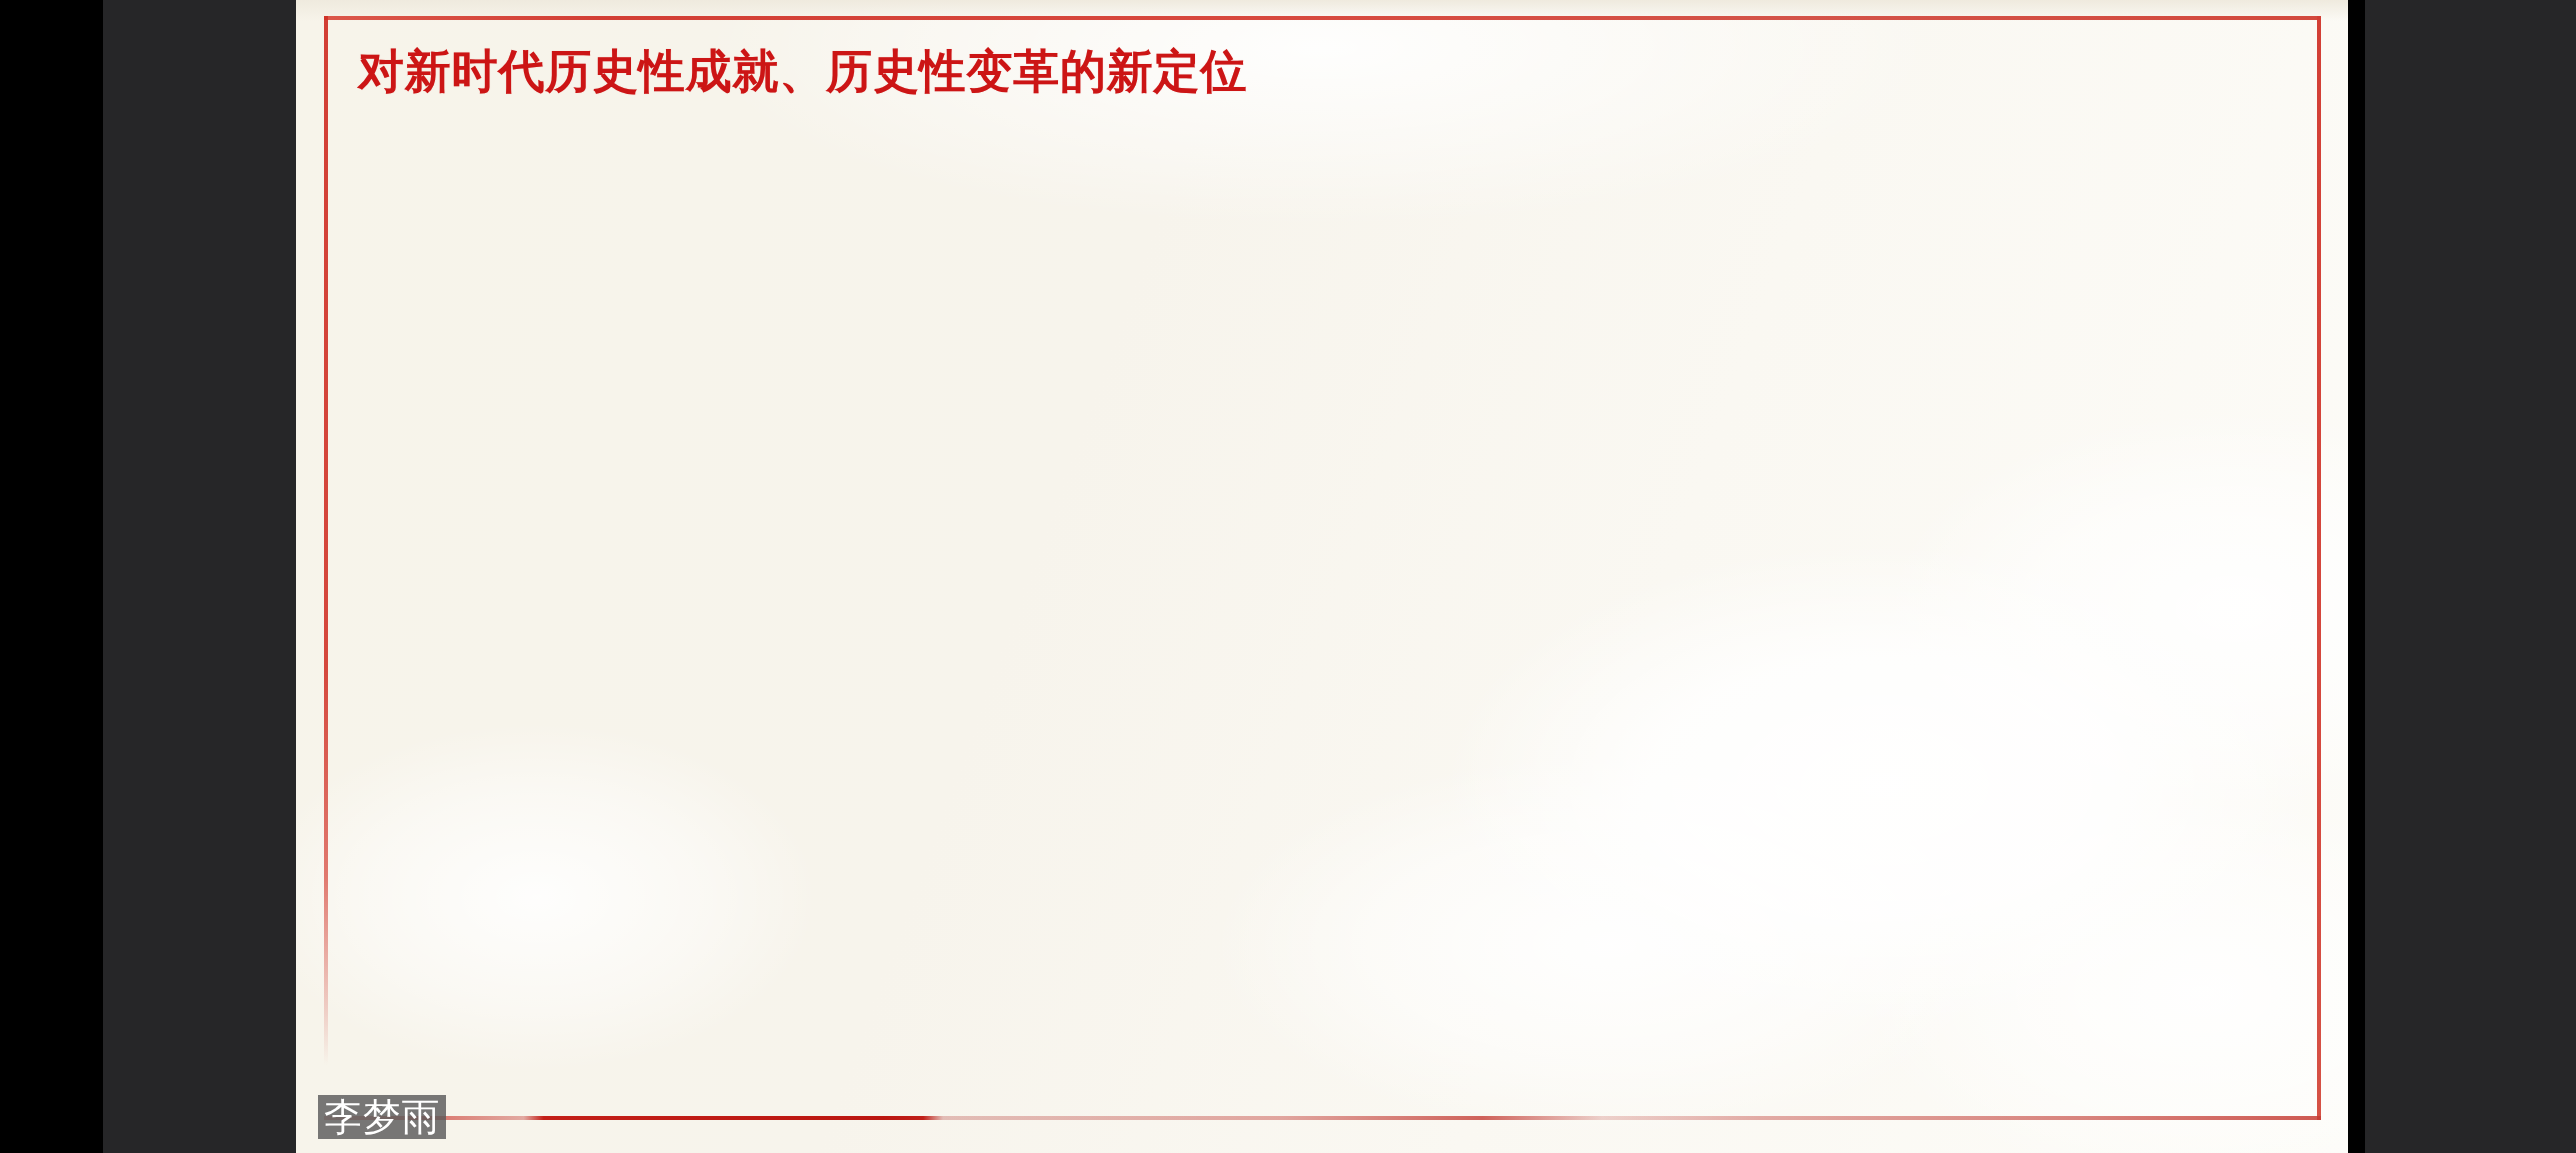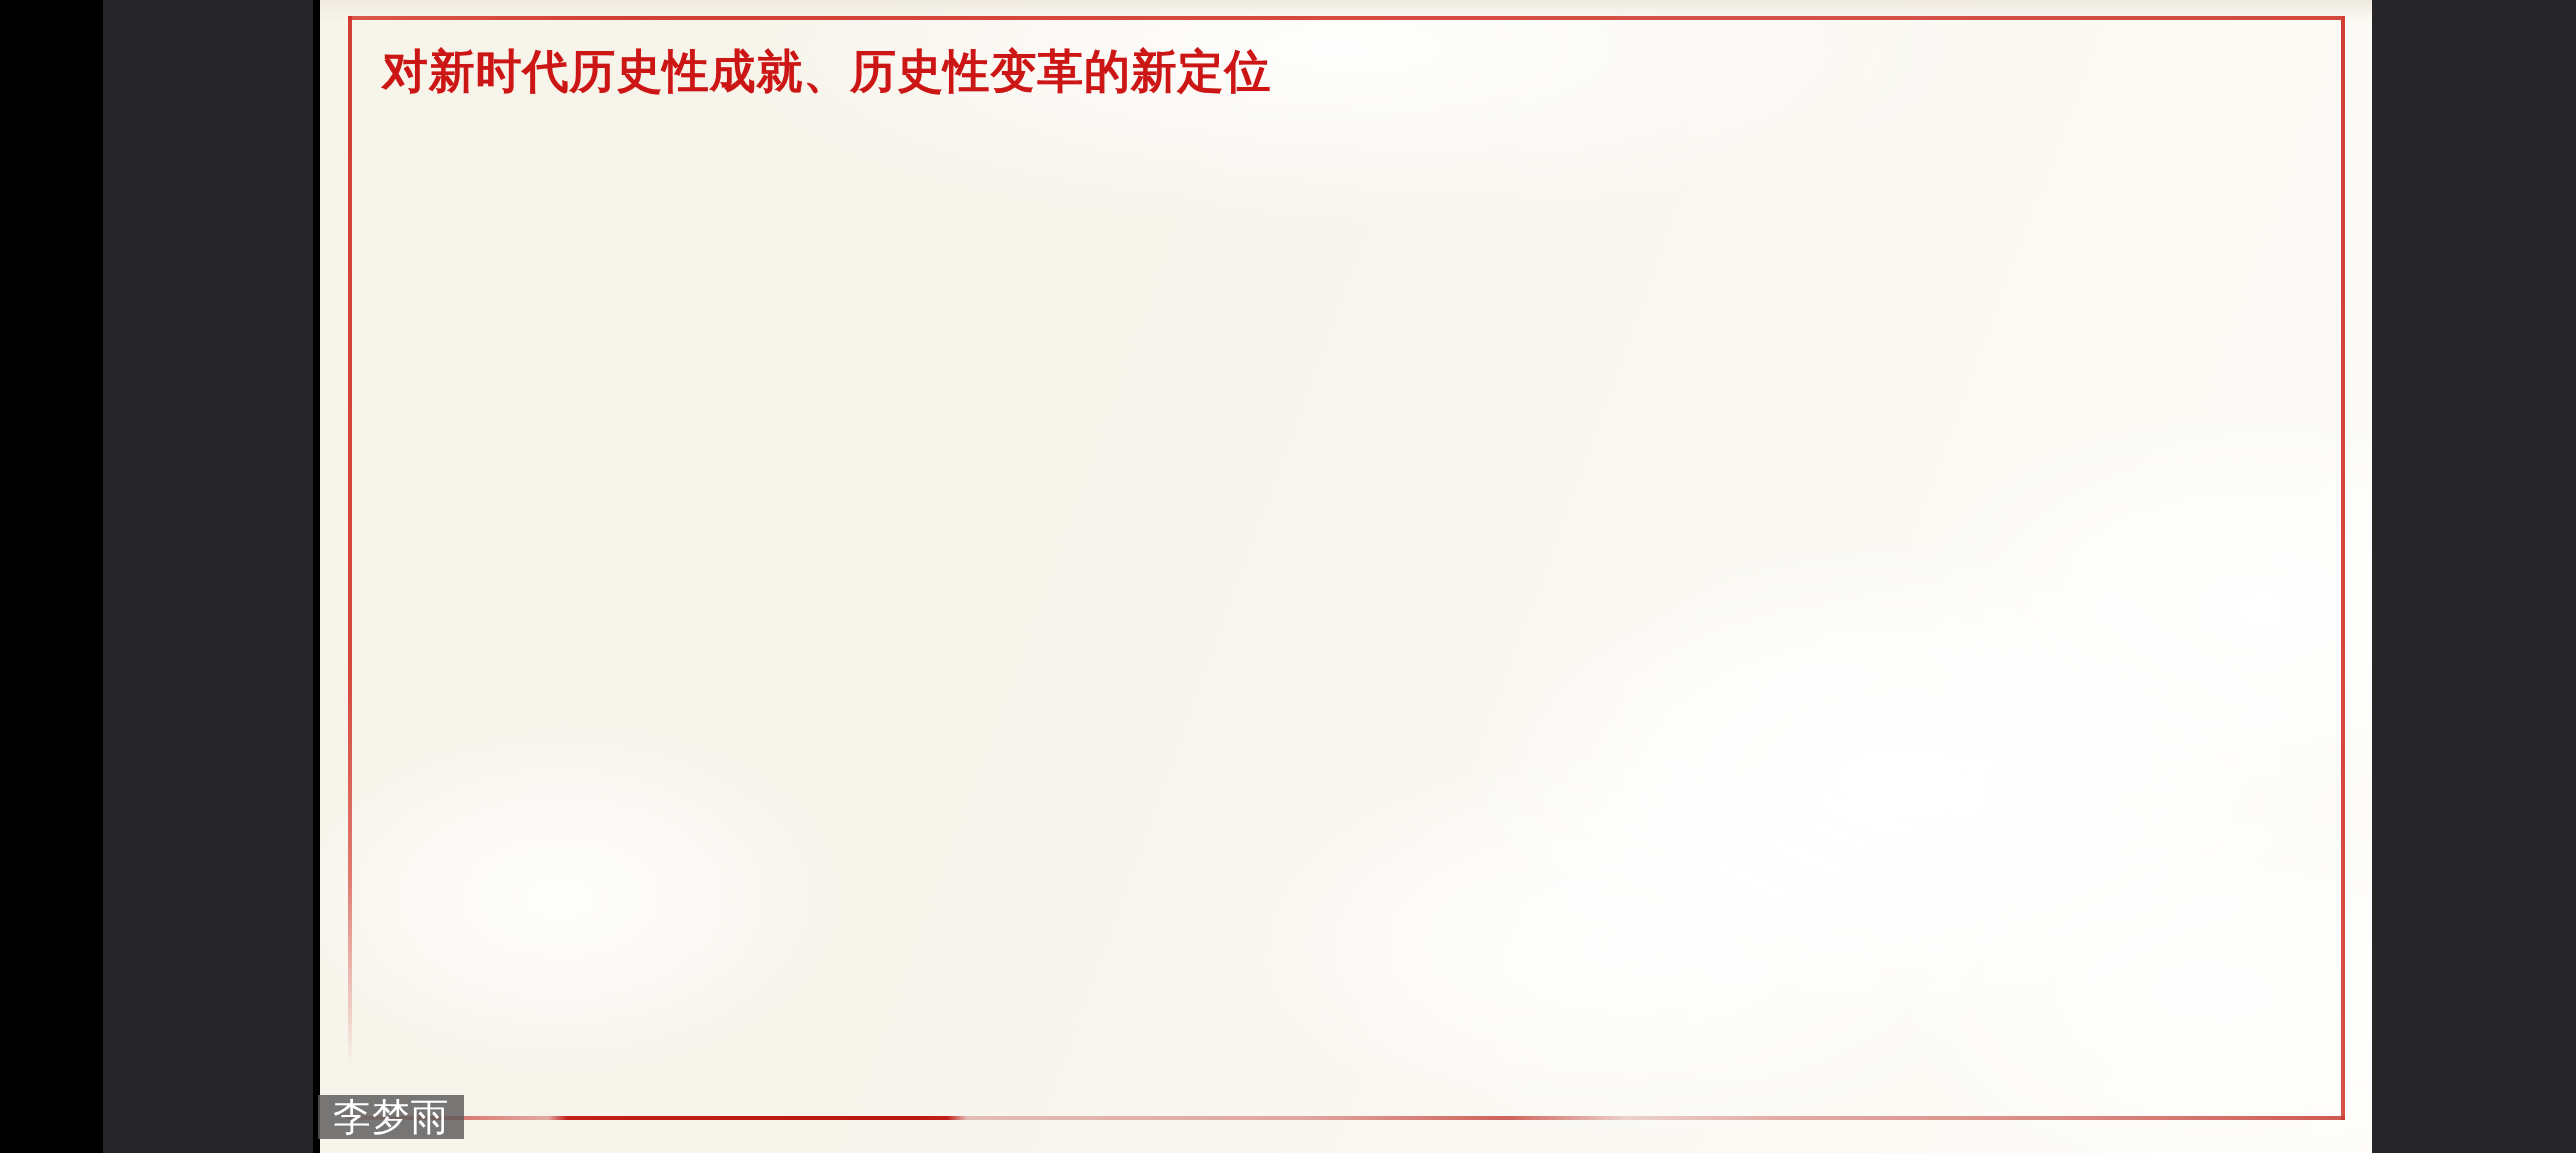--- a/index.html
+++ b/index.html
@@ -28,21 +28,21 @@
     top: 0;
     height: 1153px;
     background: #262628;
   }
   .letterbox.left  { left: 103px;  width: 210px; }
   .letterbox.right { left: 2365px; width: 211px; }
 
   
   #slide {
     position: absolute;
-    left: 320px;
+    left: 296px;
     top: 0;
     width: 2052px;
     height: 1153px;
     background: #f6f3ea;
     overflow: hidden;
   }
 
   
   #slide-washes {
     position: absolute;
@@ -128,21 +128,21 @@
   #slide-body .accent {
     color: #cc1f22;
   }
 
   
   #name-badge {
     position: absolute;
     left: 318px;
     top: 1095px;
     height: 44px;
-    padding: 0 15px;
+    padding: 0 6px;
     display: flex;
     align-items: center;
     background: rgba(90,90,90,0.82);
     color: #ffffff;
     font-size: 38px;
     line-height: 1;
     letter-spacing: 0.8px;
     white-space: nowrap;
     justify-content: center;
   }

